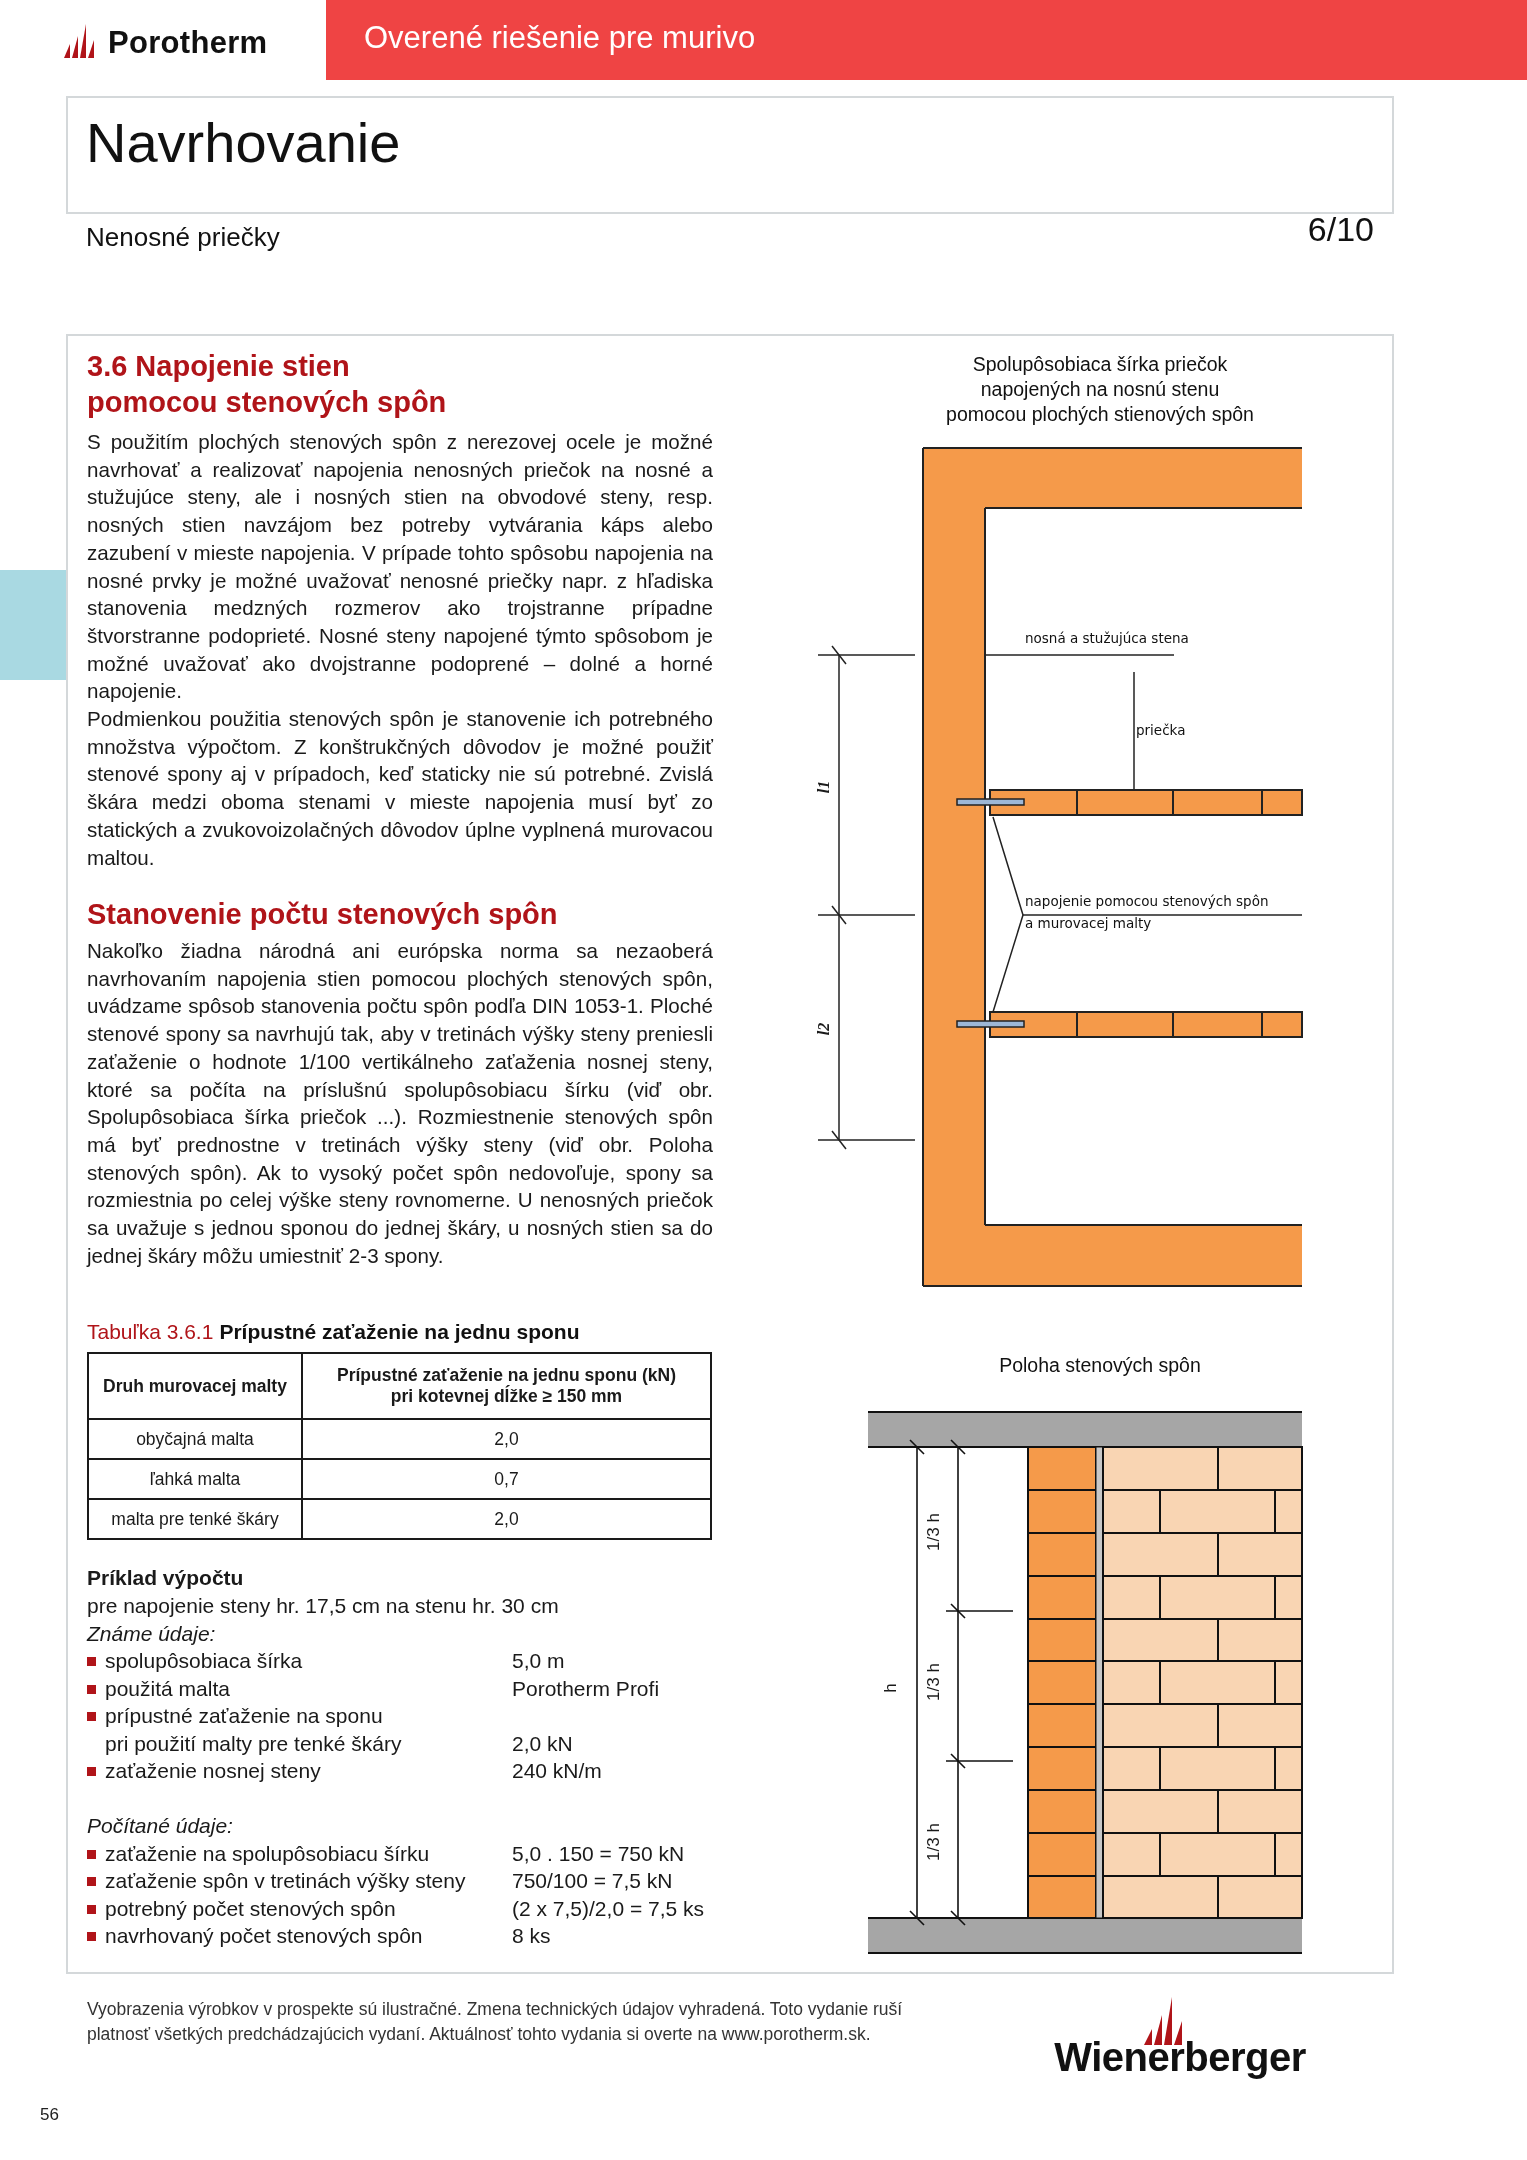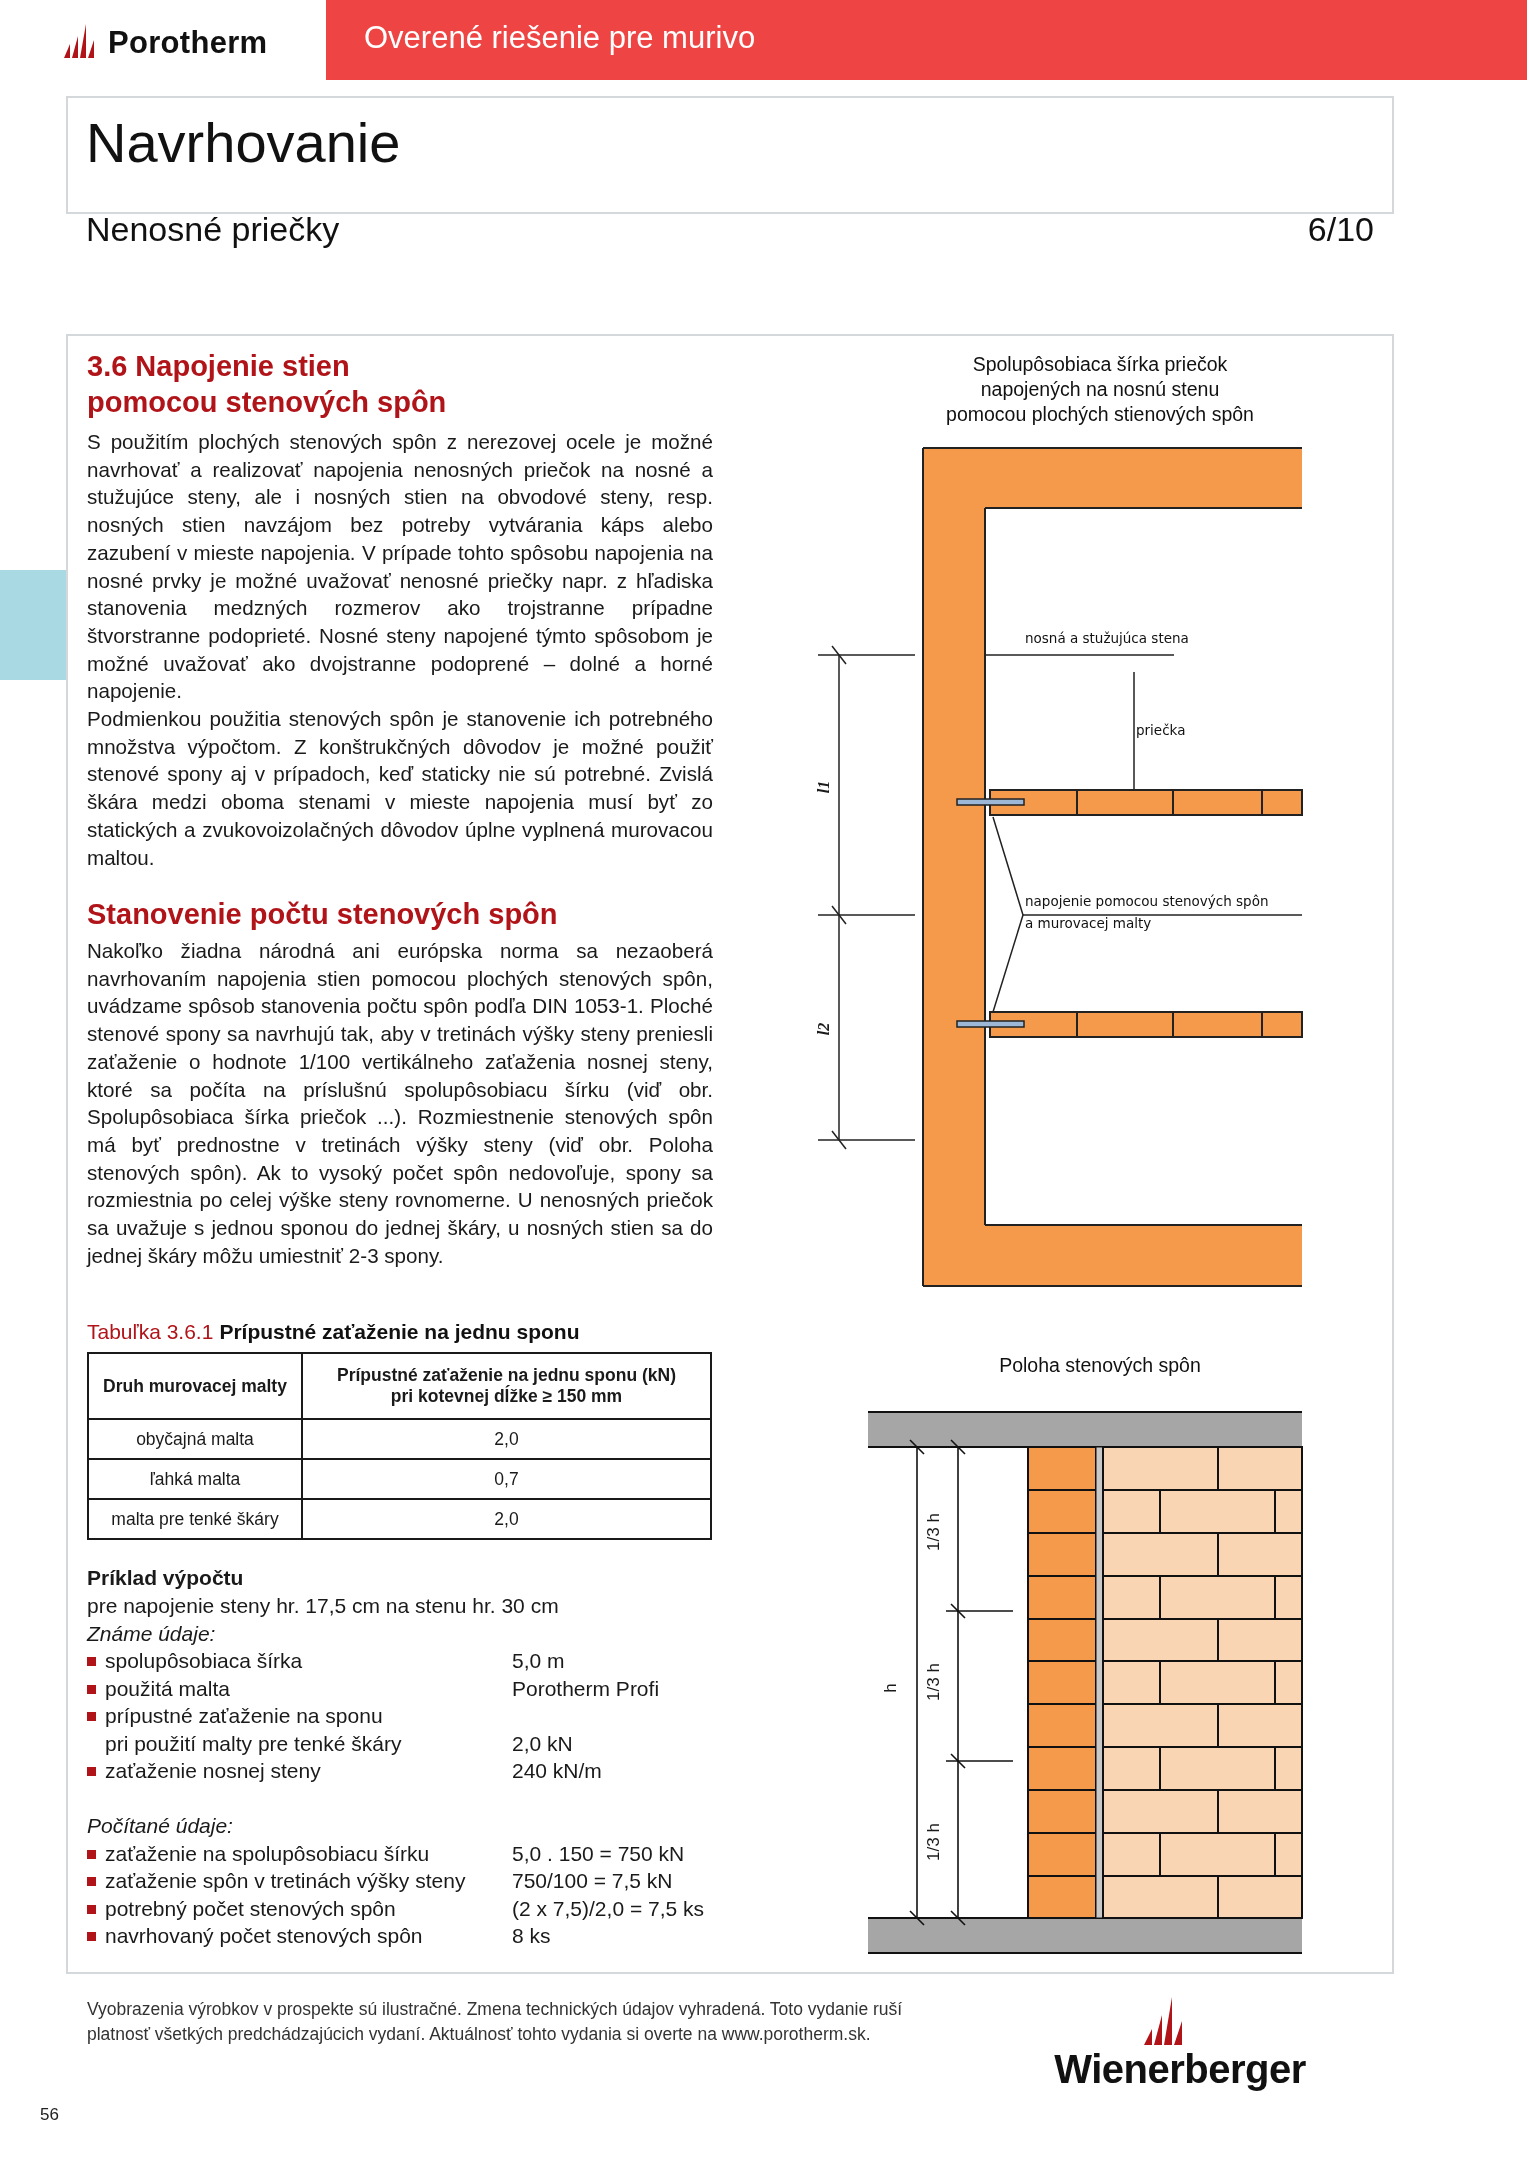--- a/index.html
+++ b/index.html
@@ -10,21 +10,21 @@
   
   .logo { left: 62px; top: 18px; height: 40px; display: flex; align-items: flex-end; gap: 6px; }
   .logo-mark { width: 40px; height: 40px; }
   .logo-text { font-size: 31px; font-weight: bold; color: #111; letter-spacing: 0.3px; line-height: 1; }
   .banner { left: 326px; top: 0; width: 1201px; height: 80px; background: #ef4444; }
   .banner-text { position: absolute; left: 38px; top: 20px; font-size: 31px; color: #ffffff; font-weight: normal; }
 
   
   .title-box { left: 66px; top: 96px; width: 1328px; height: 118px; border: 2px solid #d4d8da; }
   .title-main { position: absolute; left: 18px; top: 12px; font-size: 56px; color: #111; }
-  .title-sub { position: absolute; left: 18px; top: 112px; font-size: 34px; color: #111; }
+  .title-sub { position: absolute; left: 18px; top: 124px; font-size: 26px; color: #111; }
   .title-page { position: absolute; right: 18px; top: 112px; font-size: 34px; color: #111; }
 
   
   .side-tab { left: 0; top: 570px; width: 66px; height: 110px; background: #a9d9e2; }
 
   
   .section-box { left: 66px; top: 334px; width: 1328px; height: 1640px; border: 2px solid #d4d8da; }
 
   .h-red { color: #b01419; font-weight: bold; }
   .h1 { left: 87px; top: 348px; font-size: 29px; line-height: 36px; }
@@ -274,15 +274,15 @@
 <div class="abs" style="left:915px; top:1832px; font-size:17px; transform:rotate(-90deg);">1/3 h</div>
 
 <div class="abs footer-text">Vyobrazenia výrobkov v prospekte sú ilustračné. Zmena technických údajov vyhradená. Toto vydanie ruší platnosť všetkých predchádzajúcich vydaní. Aktuálnosť tohto vydania si overte na www.porotherm.sk.</div>
 <div class="abs wb-logo">
   <svg style="position:absolute; left:112px; top:0;" width="46" height="50" viewBox="0 0 46 50">
     <polygon points="2,50 10,34 10,50" fill="#b01419"></polygon>
     <polygon points="12,50 20,20 20,50" fill="#b01419"></polygon>
     <polygon points="22,50 30,2 30,50" fill="#b01419"></polygon>
     <polygon points="32,50 40,26 40,50" fill="#b01419"></polygon>
   </svg>
-  <div style="position:absolute; left:0; top:52px; width:300px; text-align:center; font-size:40px; font-weight:bold; color:#111; letter-spacing:-0.5px;">Wienerberger</div>
+  <div style="position:absolute; left:0; top:40px; width:300px; text-align:center; font-size:40px; font-weight:bold; color:#111; letter-spacing:-0.5px;">Wienerberger</div>
 </div>
 <div class="abs page-num">56</div>
 
 </body></html>

